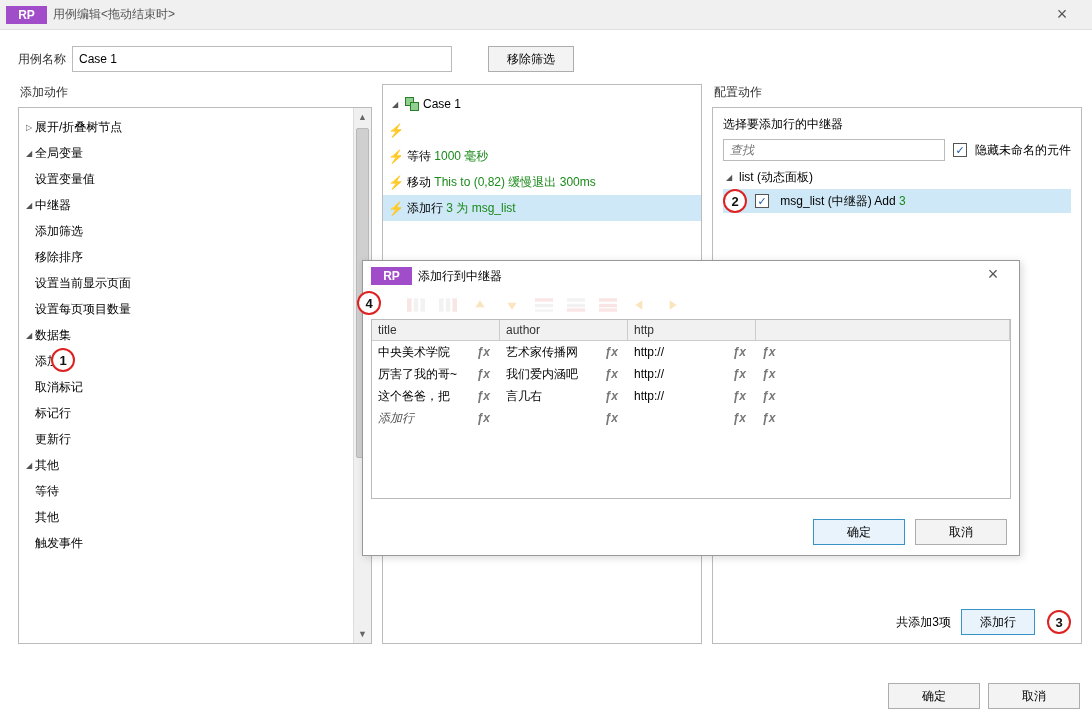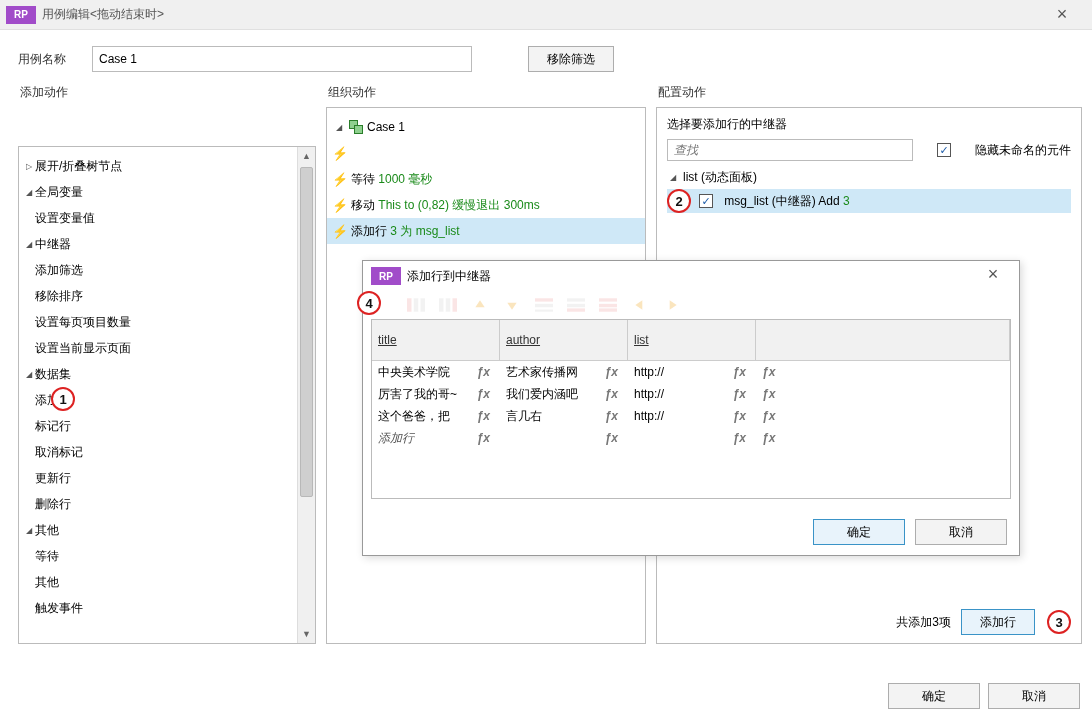--- a/index.html
+++ b/index.html
@@ -1,38 +1,38 @@
 <!DOCTYPE html>
 <html><head>
 <meta charset="utf-8">
 <style>
 * { box-sizing: border-box; font-family: "Microsoft YaHei", "Segoe UI", Tahoma, sans-serif; font-size: 12px; }
 body { margin: 0; background: #fff; width: 1092px; height: 721px; overflow: hidden; }
 
 
 .titlebar { height: 30px; background: #f0f0f0; display: flex; align-items: center; padding: 0 0 0 6px; border-bottom: 1px solid #e0e0e0; position: relative; }
-.app-icon { width: 30px; height: 18px; background: #a14cc9; display: flex; align-items: center; justify-content: center; color: #fff; font-size: 10px; font-weight: bold; margin-right: 6px; }
+.app-icon { width: 41px; height: 18px; background: #a14cc9; display: flex; align-items: center; justify-content: center; color: #fff; font-size: 12px; font-weight: bold; margin-right: 6px; }
 .titlebar .title { color: #555; }
 .close-x { position: absolute; right: 10px; top: 4px; font-size: 18px; color: #555; width: 40px; text-align: center; cursor: pointer; }
 
 
-.name-row { display: flex; align-items: center; padding: 16px 2px 12px 18px; gap: 26px; }
+.name-row { display: flex; align-items: center; padding: 16px 2px 12px 18px; gap: 6px; }
 .name-row label { color: #333; }
 .name-input { width: 380px; height: 26px; border: 1px solid #bbb; padding: 2px 6px; }
 .btn { height: 26px; padding: 0 18px; background: #f3f3f3; border: 1px solid #adadad; cursor: pointer; display: inline-flex; align-items: center; justify-content: center; }
 .btn.wide { min-width: 92px; }
 .add-cond { margin-left: 30px; }
 
 
 .columns { display: flex; padding: 0 10px 0 18px; gap: 10px; height: 560px; }
 .col { display: flex; flex-direction: column; }
 .col .section-label { color: #333; padding: 0 0 6px 2px; }
 .panel { border: 1px solid #bbb; background: #fff; flex: 1; position: relative; }
 
-.col.left { width: 298px; gap: 39px; }
+.col.left { width: 354px; }
 .col.middle { width: 320px; }
 .col.right { flex: 1; }
 
 
 .tree-scroll { position: absolute; inset: 0; overflow: hidden; }
 .tree { padding: 6px 0 6px 0; }
 .tree .row { height: 26px; display: flex; align-items: center; padding-left: 4px; }
 .exp { width: 12px; display: inline-block; text-align: center; color: #555; font-size: 9px; transform: scale(0.9); }
 .exp.spacer { visibility: hidden; }
 .ind-1 { padding-left: 24px; }
@@ -50,21 +50,21 @@
 .icon-case { width: 14px; height: 14px; display: inline-block; position: relative; }
 .icon-case::before { content: ""; position: absolute; width: 7px; height: 7px; border: 1px solid #2a7e2a; left: 0; top: 0; background: #8fd08f; }
 .icon-case::after { content: ""; position: absolute; width: 7px; height: 7px; border: 1px solid #2a7e2a; left: 5px; top: 5px; background: #8fd08f; }
 .icon-bolt { width: 14px; height: 14px; color: #888; display: inline-flex; align-items: center; justify-content: center; font-size: 13px; }
 .green { color: #1a8a1a; }
 .mind-2 { padding-left: 44px; }
 
 
 .right-inner { padding: 8px 10px; display: flex; flex-direction: column; height: 100%; }
 .right-inner .hdr { margin-bottom: 6px; }
-.search-row { display: flex; align-items: center; gap: 24px; margin-bottom: 4px; }
+.search-row { display: flex; align-items: center; gap: 8px; margin-bottom: 4px; }
 .search-input { flex: 1; height: 22px; border: 1px solid #bbb; padding: 2px 6px; font-style: italic; color: #888; }
 .chk { width: 14px; height: 14px; border: 1px solid #555; display: inline-flex; align-items: center; justify-content: center; font-size: 11px; color: #1a5aa8; background: #fff; }
 .repeater-tree .row { height: 24px; display: flex; align-items: center; gap: 4px; }
 .repeater-tree .row.sel { background: #cfe8f7; }
 
 
 .bottom-bar { position: absolute; right: 12px; bottom: 12px; display: flex; gap: 8px; }
 
 
 .right-footer { margin-top: auto; display: flex; align-items: center; justify-content: flex-end; gap: 10px; padding-top: 10px; }
@@ -75,21 +75,21 @@
 
 
 .modal { position: absolute; left: 362px; top: 260px; width: 658px; height: 296px; background: #fff; border: 1px solid #999; box-shadow: 2px 2px 8px rgba(0,0,0,0.15); z-index: 40; }
 .modal .m-title { height: 30px; display: flex; align-items: center; padding: 0 8px; position: relative; }
 .modal .m-title .close-x { position: absolute; right: 6px; top: 3px; }
 .modal .toolbar { height: 28px; padding: 2px 8px; display: flex; align-items: center; gap: 14px; }
 .tb-icon { width: 18px; height: 14px; display: inline-block; opacity: 0.25; }
 .tb-icon svg { width: 100%; height: 100%; }
 .grid-wrap { border: 1px solid #bbb; margin: 0 8px; height: 180px; }
 .grid-header { display: flex; border-bottom: 1px solid #ccc; background: #f1f1f1; }
-.gh { border-right: 1px solid #ccc; padding: 13px 6px; color: #333; text-decoration: underline; }
+.gh { border-right: 1px solid #ccc; padding: 3px 6px; color: #333; }
 .gh.w1 { width: 128px; }
 .gh.w2 { width: 128px; }
 .gh.w3 { width: 128px; }
 .gh.w4 { flex: 1; }
 .grid-body .grow { display: flex; height: 22px; }
 .gc { width: 128px; padding: 0 6px; display: flex; align-items: center; justify-content: space-between; }
 .gc.last { flex: 1; justify-content: flex-start; }
 .gc .fx { color: #777; font-weight: bold; font-style: italic; font-size: 12px; padding-right: 4px; }
 .add-row-label { font-style: italic; color: #555; }
 .modal-footer { position: absolute; right: 12px; bottom: 10px; display: flex; gap: 10px; }
@@ -135,50 +135,46 @@
             <div class="row ind-2">
               <span class="exp spacer">▶</span>
               <span>添加筛选</span>
             </div>
             <div class="row ind-2">
               <span class="exp spacer">▶</span>
               <span>移除排序</span>
             </div>
             <div class="row ind-2">
               <span class="exp spacer">▶</span>
+              <span>设置当前显示页面</span>
+            </div>
+            <div class="row ind-2">
+              <span class="exp spacer">▶</span>
               <span>设置每页项目数量</span>
-            </div>
-            <div class="row ind-2">
-              <span class="exp spacer">▶</span>
-              <span>设置当前显示页面</span>
             </div>
             <div class="row ind-2">
               <span class="exp">◢</span>
               <span>数据集</span>
             </div>
             <div class="row ind-3" style="position: relative;">
               <span class="exp spacer">▶</span>
               <span>添加行</span>
               <div class="anno" style="left: 32px; top: 0px;">1</div>
             </div>
             <div class="row ind-3">
               <span class="exp spacer">▶</span>
+              <span>取消标记</span>
+            </div>
+            <div class="row ind-3">
+              <span class="exp spacer">▶</span>
               <span>标记行</span>
             </div>
             <div class="row ind-3">
               <span class="exp spacer">▶</span>
-              <span>取消标记</span>
-            </div>
-            <div class="row ind-3">
-              <span class="exp spacer">▶</span>
               <span>更新行</span>
-            </div>
-            <div class="row ind-3">
-              <span class="exp spacer">▶</span>
-              <span>删除行</span>
             </div>
             <div class="row ind-1">
               <span class="exp">◢</span>
               <span>其他</span>
             </div>
             <div class="row ind-2">
               <span class="exp spacer">▶</span>
               <span>等待</span>
             </div>
             <div class="row ind-2">
@@ -193,21 +189,20 @@
       </div>
       <div class="scrollbar-v">
         <div class="scroll-btn">▲</div>
         <div class="scroll-thumb t1"></div>
         <div class="scroll-btn" style="position:absolute;bottom:0;left:0;right:0">▼</div>
       </div>
     </div>
   </div>
 
   <div class="col middle">
-    <div class="section-label">组织动作</div>
     <div class="panel">
       <div class="mtree" id="mid-tree">
           <div class="row">
             <span class="exp">◢</span>
             <span class="icon-case"></span> 
             <span>Case 1</span>
           </div>
           <div class="row mind-2">
             <span class="icon-bolt">⚡</span>
           </div>
@@ -304,21 +299,21 @@
           <path d="M2 6 L8 2 L8 10 Z" fill="#e90"></path>
         </svg></span>
     <span class="tb-icon"><svg viewBox="0 0 12 12">
           <path d="M10 6 L4 2 L4 10 Z" fill="#e90"></path>
         </svg></span>
   </div>
   <div class="grid-wrap">
     <div class="grid-header" id="grid-header">
         <div class="gh w1">title</div>
         <div class="gh w2">author</div>
-        <div class="gh w3">list</div>
+        <div class="gh w3">http</div>
         <div class="gh w4"></div>
       </div>
     <div class="grid-body" id="grid-body">
         <div class="grow">
           <div class="gc">
             <span>中央美术学院</span>
             <span class="fx">ƒx</span>
           </div>
           <div class="gc">
             <span>艺术家传播网</span>

